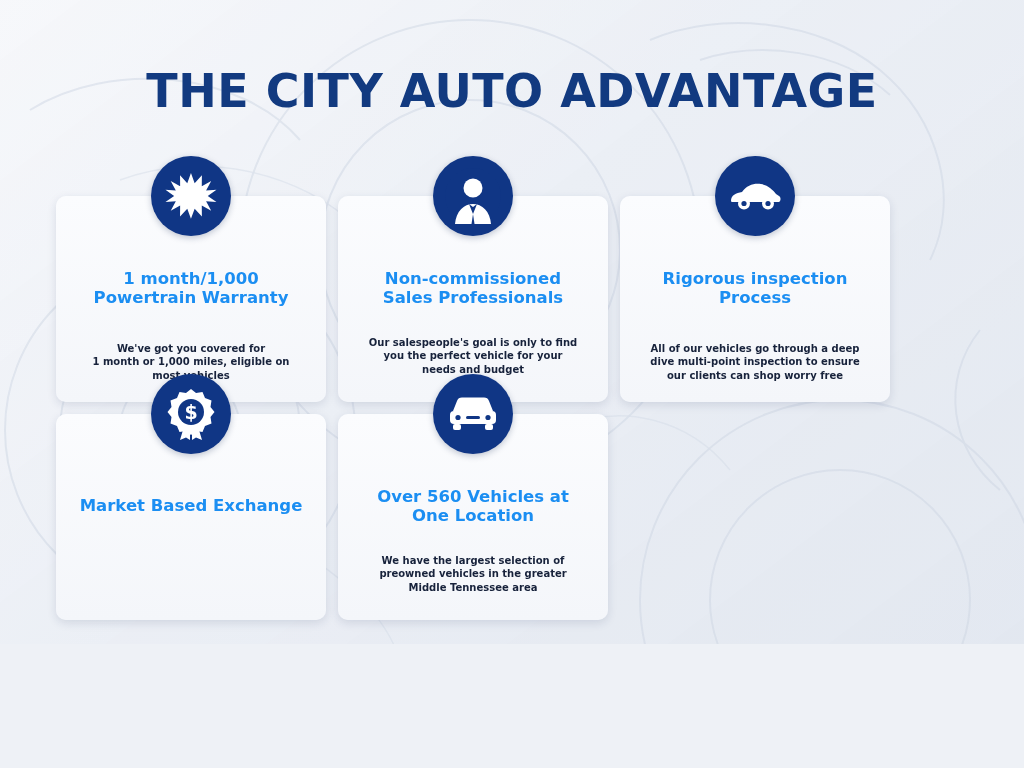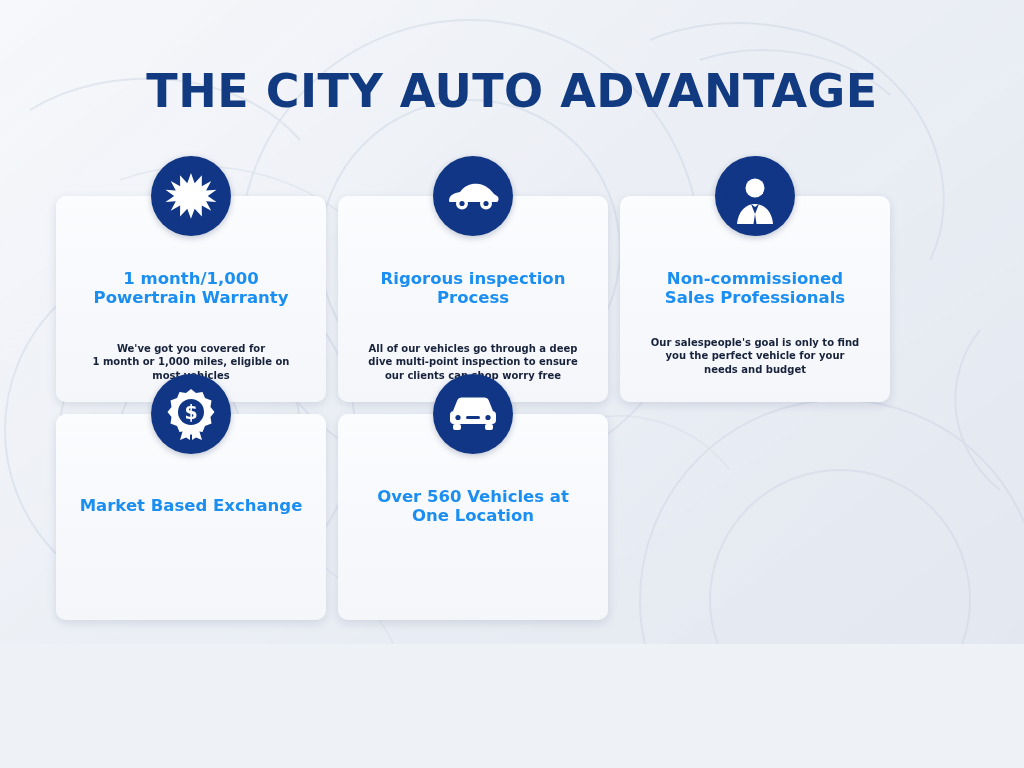--- a/index.html
+++ b/index.html
@@ -154,52 +154,52 @@
         </svg>
       </div>
       <div class="card-title">1 month/1,000
 Powertrain Warranty</div>
       <div class="card-body">We've got you covered for
 1 month or 1,000 miles, eligible on
 most vehicles</div>
     </div>
 
 
+    <div class="card row2">
+      <div class="icon-badge">
+        <svg width="56" height="56" viewBox="0 0 56 56" xmlns="http://www.w3.org/2000/svg">
+          <circle cx="28" cy="28" r="28" fill="#103685"></circle>
+          <circle cx="28" cy="20" r="9.5" fill="#ffffff"></circle>
+          <path d="M10 56 C 11 43, 19 36, 28 36 C 37 36, 45 43, 46 56 Z" fill="#ffffff"></path>
+          <path d="M24 36 L28 46 L32 36 L28 39 Z" fill="#103685"></path>
+          <path d="M28 46 L26.5 56 L29.5 56 Z" fill="#103685"></path>
+        </svg>
+      </div>
+      <div class="card-title">Non-commissioned
+Sales Professionals</div>
+      <div class="card-body">Our salespeople's goal is only to find
+you the perfect vehicle for your
+needs and budget</div>
+    </div>
+
     <div class="card">
       <div class="icon-badge">
         <svg width="54" height="34" viewBox="0 0 54 34" xmlns="http://www.w3.org/2000/svg">
           <path d="M3 22 C 3 16, 8 14, 14 13 C 19 6, 26 4, 33 5 C 40 6, 45 11, 48 15 L 51 17 C 53 18, 53 22, 51 23 L 5 23 C 3.6 23 3 22.6 3 22 Z" fill="#ffffff"></path>
           <circle cx="16" cy="24.5" r="6" fill="#ffffff"></circle>
           <circle cx="16" cy="24.5" r="2.6" fill="#103685"></circle>
           <circle cx="40" cy="24.5" r="6" fill="#ffffff"></circle>
           <circle cx="40" cy="24.5" r="2.6" fill="#103685"></circle>
         </svg>
       </div>
       <div class="card-title">Rigorous inspection
 Process</div>
       <div class="card-body">All of our vehicles go through a deep
 dive multi-point inspection to ensure
 our clients can shop worry free</div>
-    </div>
-
-    <div class="card row2">
-      <div class="icon-badge">
-        <svg width="56" height="56" viewBox="0 0 56 56" xmlns="http://www.w3.org/2000/svg">
-          <circle cx="28" cy="28" r="28" fill="#103685"></circle>
-          <circle cx="28" cy="20" r="9.5" fill="#ffffff"></circle>
-          <path d="M10 56 C 11 43, 19 36, 28 36 C 37 36, 45 43, 46 56 Z" fill="#ffffff"></path>
-          <path d="M24 36 L28 46 L32 36 L28 39 Z" fill="#103685"></path>
-          <path d="M28 46 L26.5 56 L29.5 56 Z" fill="#103685"></path>
-        </svg>
-      </div>
-      <div class="card-title">Non-commissioned
-Sales Professionals</div>
-      <div class="card-body">Our salespeople's goal is only to find
-you the perfect vehicle for your
-needs and budget</div>
     </div>
 
     <div class="card row2">
       <div class="icon-badge">
         <svg width="50" height="52" viewBox="0 0 50 52" xmlns="http://www.w3.org/2000/svg">
           <path d="M25 1 L30 5 L36.5 4 L39 10 L45.5 12.5 L44.5 19 L48.5 24 L44.5 29 L45.5 35.5 L39 38 L36.5 44 L30 43 L25 47 L20 43 L13.5 44 L11 38 L4.5 35.5 L5.5 29 L1.5 24 L5.5 19 L4.5 12.5 L11 10 L13.5 4 L20 5 Z" fill="#ffffff"></path>
           <circle cx="25" cy="24" r="13" fill="#103685"></circle>
           <text x="25" y="31" text-anchor="middle" font-family="DejaVu Sans, sans-serif" font-size="19" font-weight="bold" fill="#ffffff">$</text>
           <path d="M17 42 L14 52 L20 49.5 L24 52 L24 43 Z" fill="#ffffff"></path>
           <path d="M33 42 L36 52 L30 49.5 L26 52 L26 43 Z" fill="#ffffff"></path>
@@ -215,16 +215,19 @@
           <rect x="3" y="16" width="46" height="13" rx="4" fill="#ffffff"></rect>
           <rect x="6" y="29" width="8" height="6" rx="2" fill="#ffffff"></rect>
           <rect x="38" y="29" width="8" height="6" rx="2" fill="#ffffff"></rect>
           <circle cx="11" cy="22.5" r="2.6" fill="#103685"></circle>
           <circle cx="41" cy="22.5" r="2.6" fill="#103685"></circle>
           <rect x="19" y="21" width="14" height="3" rx="1.5" fill="#103685"></rect>
         </svg>
       </div>
       <div class="card-title">Over 560 Vehicles at
 One Location</div>
+      <div class="card-body">We have the largest selection of
+preowned vehicles in the greater
+Middle Tennessee area</div>
     </div>
 
   </div>
 </div>
 
 </body></html>

